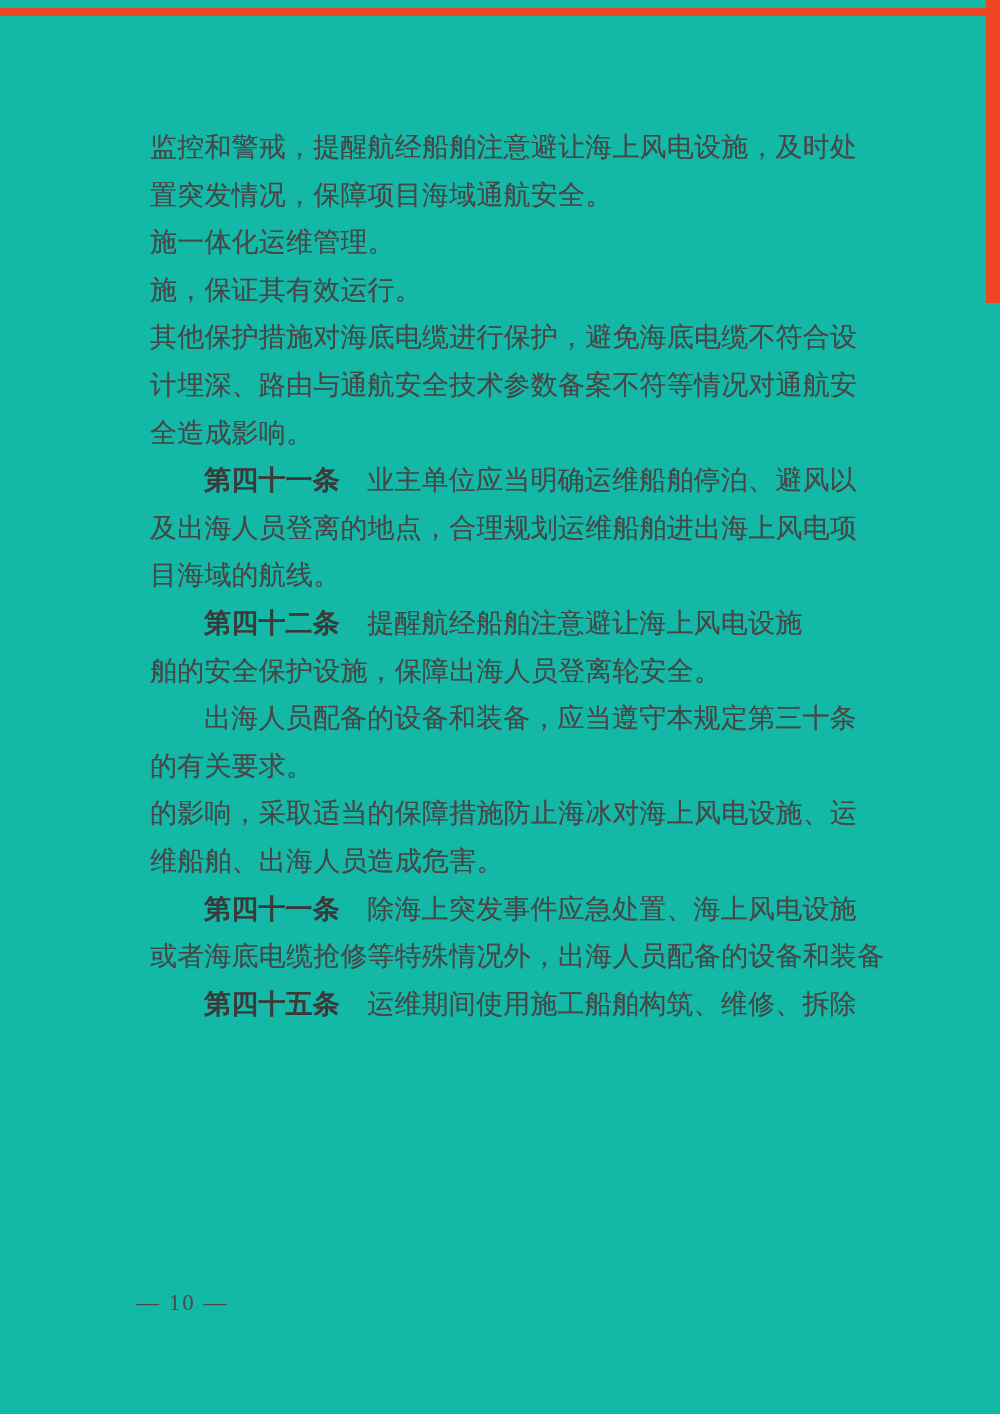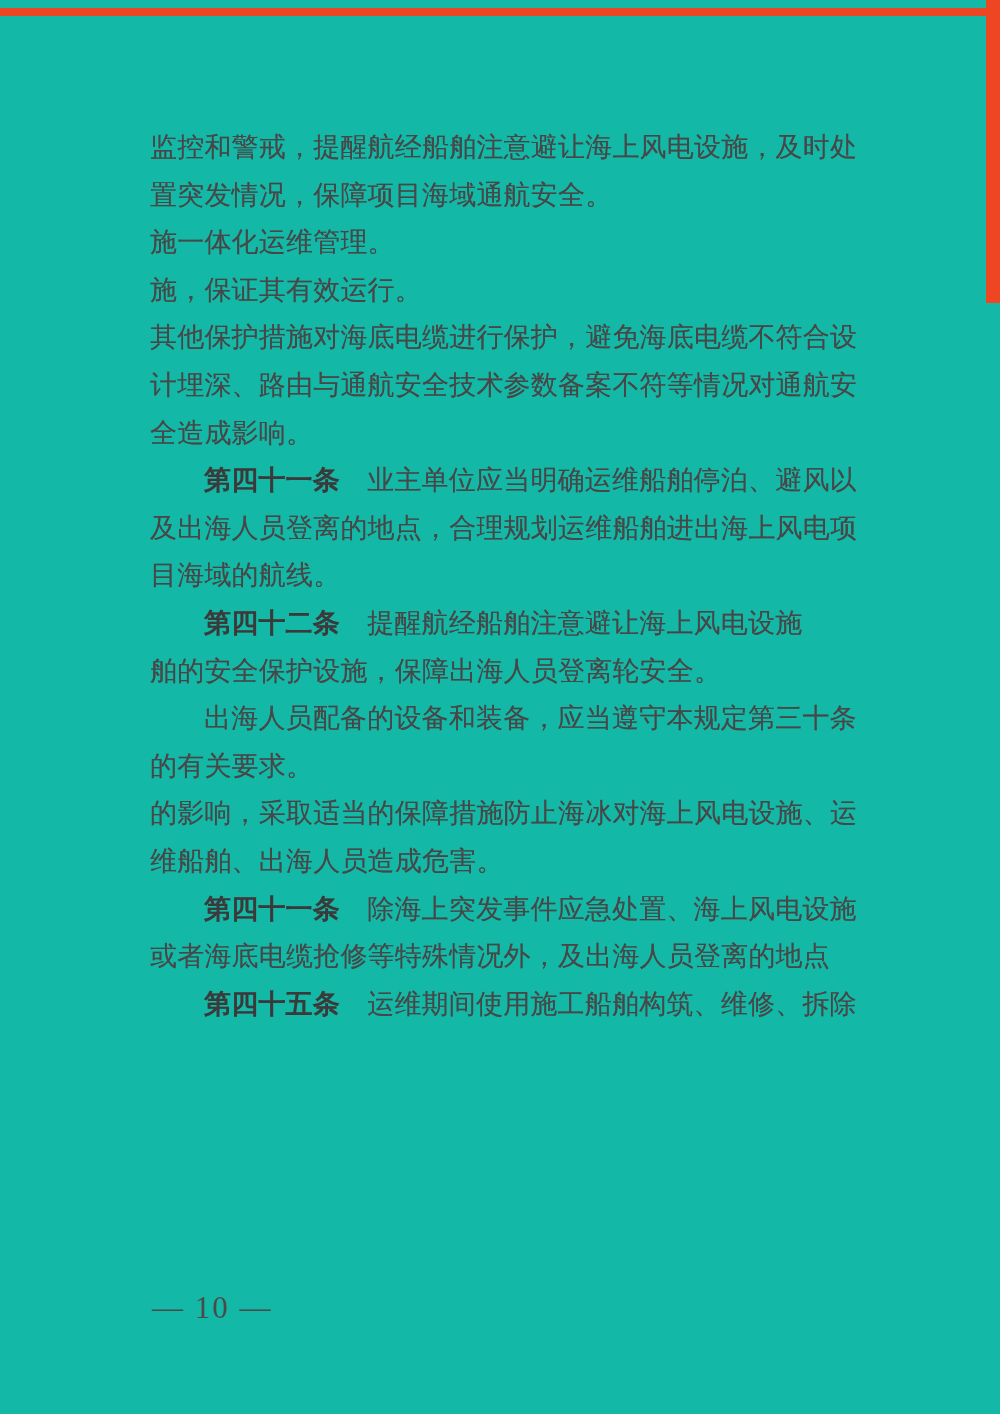--- a/index.html
+++ b/index.html
@@ -50,23 +50,23 @@
   }
   .line.indent {
     padding-left: 54px;
   }
   .article-no {
     font-weight: bold;
     color: #3a3a3a;
   }
   .footer {
     position: absolute;
-    left: 152px;
+    left: 136px;
     top: 1290px;
-    font-size: 31px;
+    font-size: 23px;
     letter-spacing: 2px;
     color: #4a4a4a;
     font-family: "Liberation Serif", serif;
   }
 </style>
 </head>
 <body>
 
 <div class="page">
   <div class="red-band-top"></div>
@@ -104,20 +104,20 @@
 
   <div class="line"><span class="line-text">的有关要求。</span></div>
 
 
   <div class="line"><span class="line-text">的影响，采取适当的保障措施防止海冰对海上风电设施、运</span></div>
 
   <div class="line"><span class="line-text">维船舶、出海人员造成危害。</span></div>
 
   <div class="line indent"><span class="article-no">第四十一条</span><span class="line-text">　除海上突发事件应急处置、海上风电设施</span></div>
 
-  <div class="line"><span class="line-text">或者海底电缆抢修等特殊情况外，及出海人员登离的地点</span></div>
+  <div class="line"><span class="line-text">或者海底电缆抢修等特殊情况外，出海人员配备的设备和装备</span></div>
 
 
   <div class="line indent"><span class="article-no">第四十五条</span><span class="line-text">　运维期间使用施工船舶构筑、维修、拆除</span></div>
 </div>
 
   <div class="footer">— 10 —</div>
 </div>
 
 </body></html>

